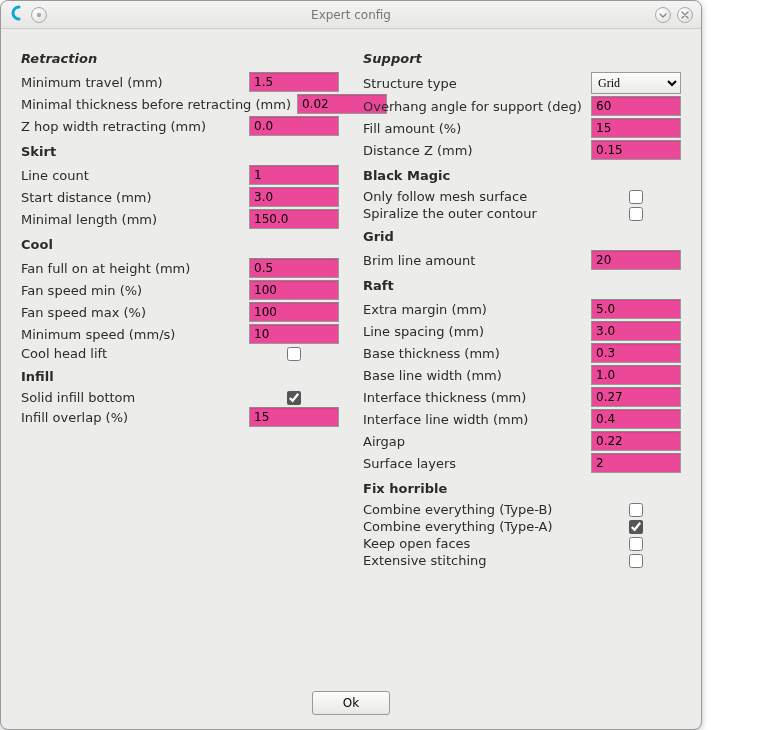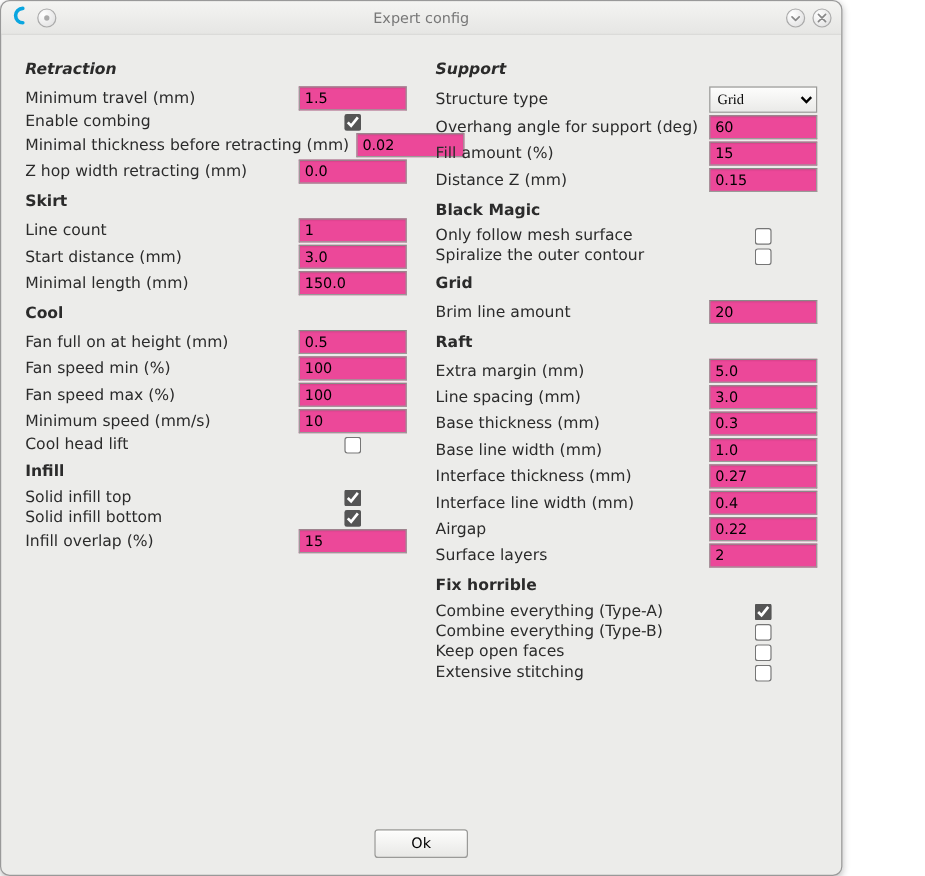--- a/index.html
+++ b/index.html
@@ -163,26 +163,20 @@
 
     <div class="column col-left">
 
       <div class="section-title">Retraction</div>
 
       <div class="row">
         <label>Minimum travel (mm)</label>
         <input type="text" value="1.5" style="">
       </div>
       <div class="row">
-        <label>Enable combing</label>
-        <div class="checkbox-cell">
-            <input type="checkbox" checked="" style="">
-          </div>
-      </div>
-      <div class="row">
         <label>Minimal thickness before retracting (mm)</label>
         <input type="text" value="0.02" style="">
       </div>
       <div class="row">
         <label>Z hop width retracting (mm)</label>
         <input type="text" value="0.0" style="">
       </div>
 
       <div class="section-title">Skirt</div>
       <div class="row">
@@ -217,26 +211,20 @@
       </div>
       <div class="row">
         <label>Cool head lift</label>
         <div class="checkbox-cell">
             <input type="checkbox" style="">
           </div>
       </div>
 
       <div class="section-title">Infill</div>
       <div class="row">
-        <label>Solid infill top</label>
-        <div class="checkbox-cell">
-            <input type="checkbox" checked="" style="">
-          </div>
-      </div>
-      <div class="row">
         <label>Solid infill bottom</label>
         <div class="checkbox-cell">
             <input type="checkbox" checked="" style="">
           </div>
       </div>
       <div class="row">
         <label>Infill overlap (%)</label>
         <input type="text" value="15" style="">
       </div>
     </div>
@@ -310,29 +298,29 @@
         <label>Airgap</label>
         <input type="text" value="0.22" style="">
       </div>
       <div class="row">
         <label>Surface layers</label>
         <input type="text" value="2" style="">
       </div>
 
       <div class="section-title">Fix horrible</div>
       <div class="row">
+        <label>Combine everything (Type-B)</label>
+        <div class="checkbox-cell">
+            <input type="checkbox" style="">
+          </div>
+      </div>
+      <div class="row">
         <label>Combine everything (Type-A)</label>
         <div class="checkbox-cell">
             <input type="checkbox" checked="" style="">
-          </div>
-      </div>
-      <div class="row">
-        <label>Combine everything (Type-B)</label>
-        <div class="checkbox-cell">
-            <input type="checkbox" style="">
           </div>
       </div>
       <div class="row">
         <label>Keep open faces</label>
         <div class="checkbox-cell">
             <input type="checkbox" style="">
           </div>
       </div>
       <div class="row">
         <label>Extensive stitching</label>

